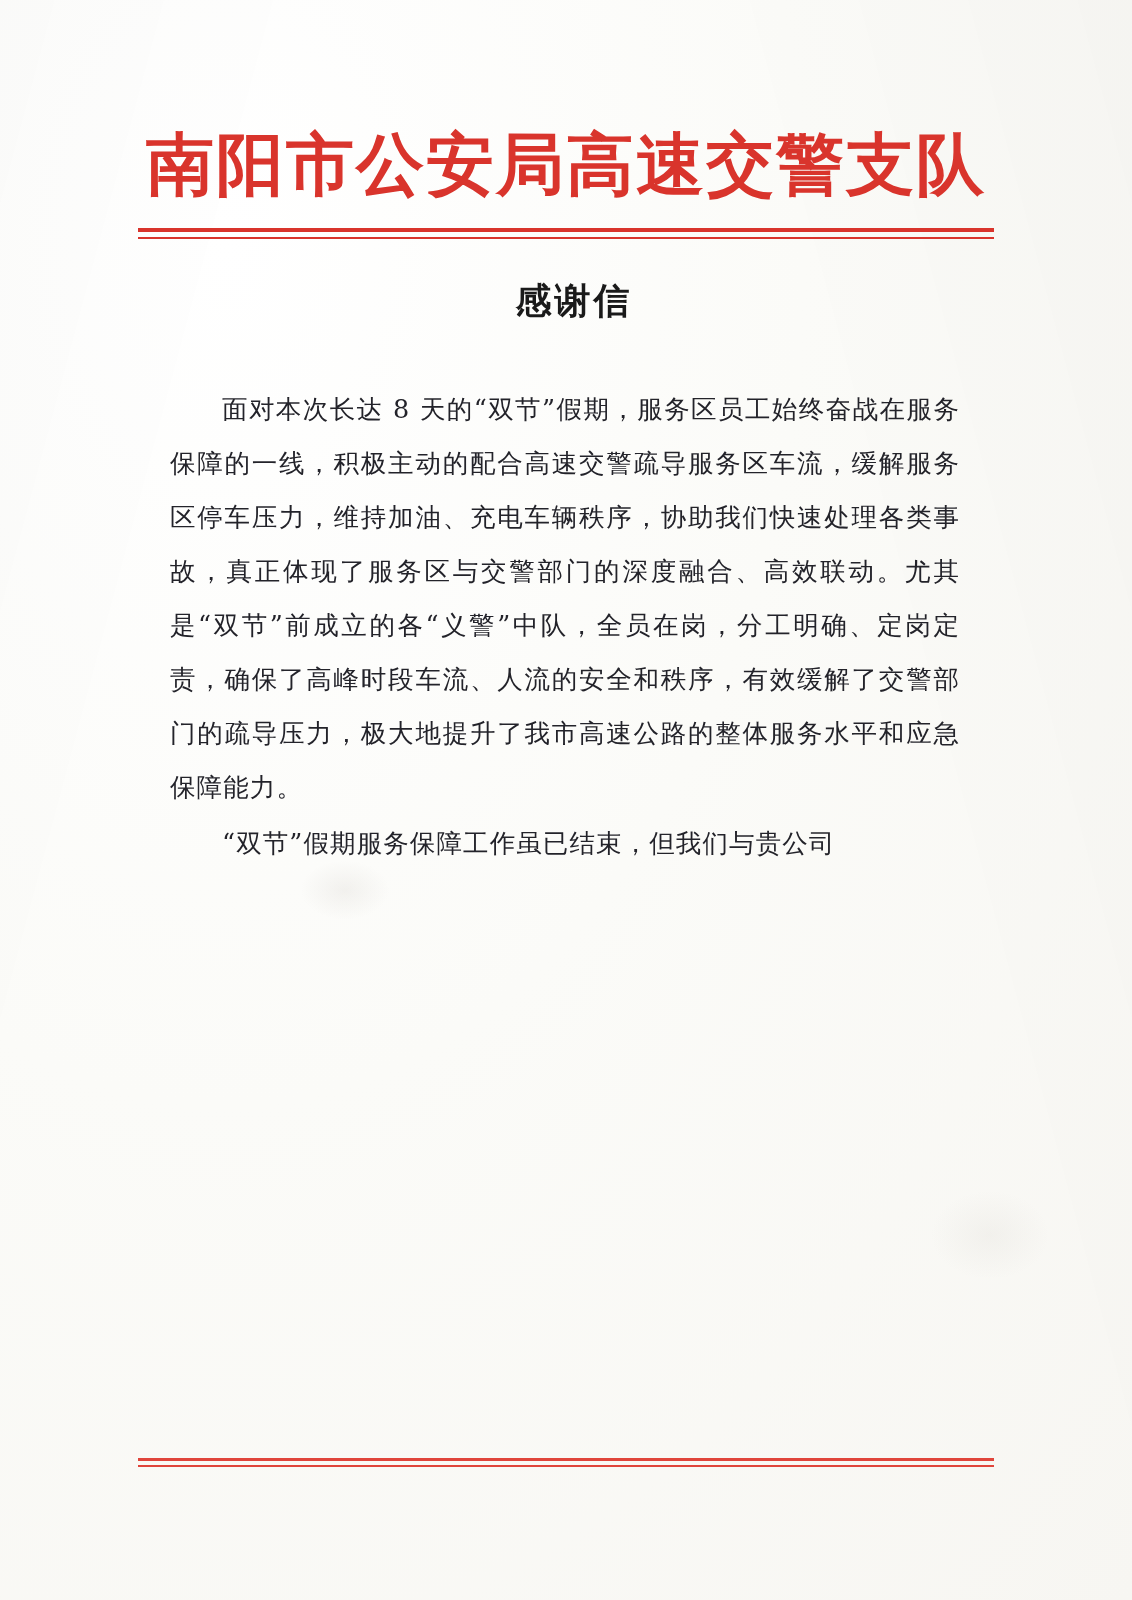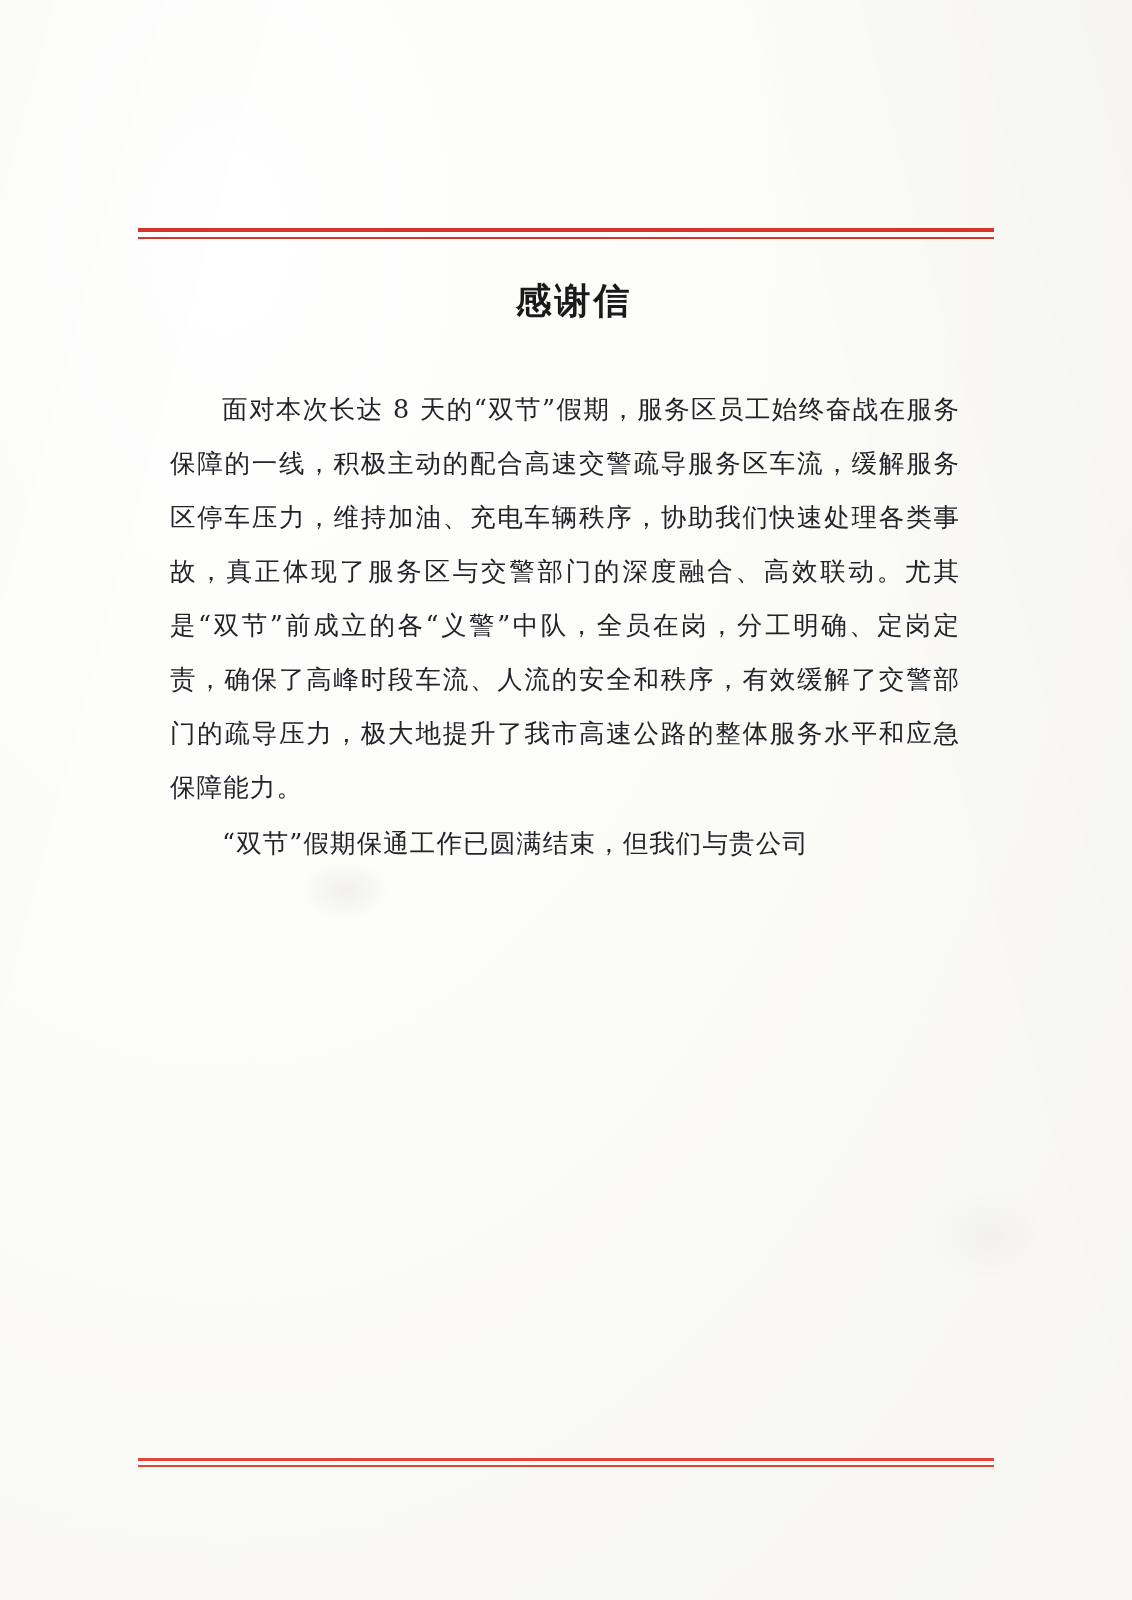--- a/index.html
+++ b/index.html
@@ -120,32 +120,33 @@
     background: radial-gradient(ellipse, rgba(160,150,140,0.08), rgba(160,150,140,0) 70%);
   }
 </style>
 </head>
 <body>
 
 <div class="page">
 
   <div class="paper-noise"></div>
 
+  <div class="letterhead-title">南阳市公安局高速交警支队</div>
 
   <div class="rule-top r1"></div>
   <div class="rule-top r2"></div>
 
   <div class="doc-subject">感谢信</div>
 
   <div class="body-block">
 
 
     <p class="para">面对本次长达 8 天的“双节”假期，服务区员工始终奋战在服务保障的一线，积极主动的配合高速交警疏导服务区车流，缓解服务区停车压力，维持加油、充电车辆秩序，协助我们快速处理各类事故，真正体现了服务区与交警部门的深度融合、高效联动。尤其是“双节”前成立的各“义警”中队，全员在岗，分工明确、定岗定责，确保了高峰时段车流、人流的安全和秩序，有效缓解了交警部门的疏导压力，极大地提升了我市高速公路的整体服务水平和应急保障能力。</p>
 
-    <p class="para">“双节”假期保通工作已圆满结束，但我们与贵公司</p>
+    <p class="para">“双节”假期服务保障工作虽已结束，但我们与贵公司</p>
   </div>
 
   <div class="smudge s1"></div>
   <div class="smudge s2"></div>
 
   <div class="rule-bottom b1"></div>
   <div class="rule-bottom b2"></div>
 
 </div>
 

